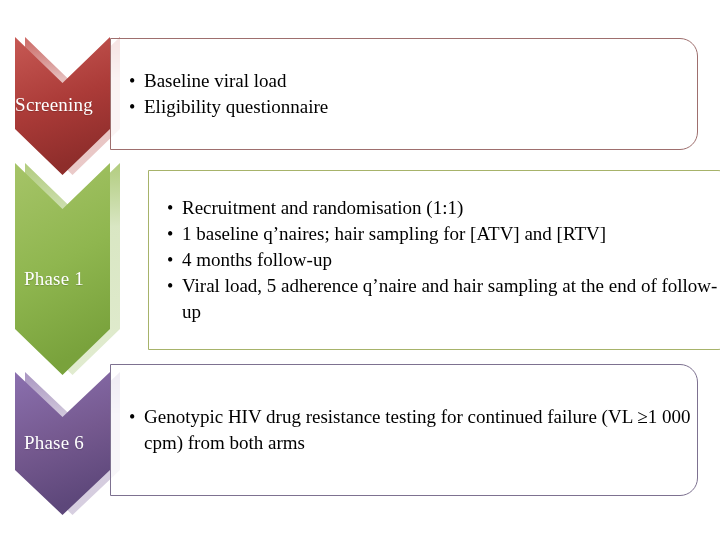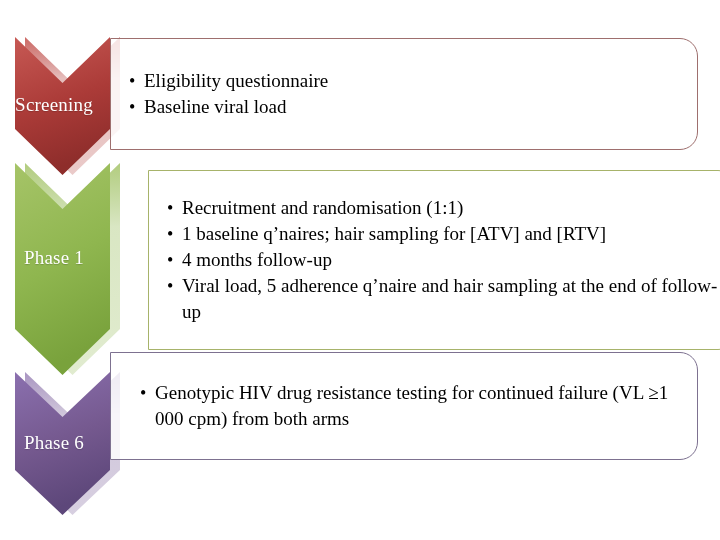--- a/index.html
+++ b/index.html
@@ -22,21 +22,21 @@
   }
   .card{
     position:absolute;left:110px;width:588px;
     border-radius:0 18px 18px 0;
     background:rgba(255,255,255,0.82);
     box-sizing:border-box;
     display:flex;align-items:center;
   }
   .card-1{top:38px;height:112px;border:1.4px solid #9e6f6e;}
   .card-2{top:170px;height:180px;border:1.4px solid #a7b36a;margin-left:38px;}
-  .card-3{top:352px;height:108px;border:1.4px solid #7d7190;padding-left:11px;}
+  .card-3{top:364px;height:132px;border:1.4px solid #7d7190;}
   .bullet-list{
     margin:0;padding:0 0 0 16px;
     list-style:none;
     width:100%;
   }
   .bullet-list li{
     position:relative;
     padding-left:17px;
     font-size:19px;line-height:26px;
     color:#000000;
@@ -65,42 +65,42 @@
         <stop offset="1" stop-color="#b5433f" stop-opacity="0.28"></stop>
       </linearGradient>
     </defs>
     <polygon points="0,0 47.5,46 95,0 95,92 47.5,138 0,92" transform="translate(10,0)" fill="url(#gradRe)"></polygon>
     <polygon points="0,0 47.5,46 95,0 95,92 47.5,138 0,92" fill="url(#gradR)"></polygon>
   </svg>
   <div class="stage-label" style="top:93px">Screening</div>
 
   <div class="card card-1">
     <ul class="bullet-list">
+      <li>Baseline viral load</li>
       <li>Eligibility questionnaire</li>
-      <li>Baseline viral load</li>
     </ul>
   </div>
 
   <svg class="chevron-svg" style="top:163px" width="106" height="213" aria-hidden="true">
     <defs>
       <linearGradient id="gradG" x1="0" y1="0" x2="0.25" y2="1">
         <stop offset="0" stop-color="#a6c468"></stop>
         <stop offset="0.55" stop-color="#8fb64f"></stop>
         <stop offset="1" stop-color="#79a23c"></stop>
       </linearGradient>
       <linearGradient id="gradGe" x1="0" y1="0" x2="0" y2="1">
         <stop offset="0" stop-color="#9fc05f" stop-opacity="0.8"></stop>
         <stop offset="0.3" stop-color="#93b954" stop-opacity="0.35"></stop>
         <stop offset="1" stop-color="#93b954" stop-opacity="0.28"></stop>
       </linearGradient>
     </defs>
     <polygon points="0,0 47.5,46 95,0 95,166 47.5,212 0,166" transform="translate(10,0)" fill="url(#gradGe)"></polygon>
     <polygon points="0,0 47.5,46 95,0 95,166 47.5,212 0,166" fill="url(#gradG)"></polygon>
   </svg>
-  <div class="stage-label" style="top:246px">Phase 1</div>
+  <div class="stage-label" style="top:267px">Phase 1</div>
 
   <div class="card card-2">
     <ul class="bullet-list">
       <li>Recruitment and randomisation (1:1)</li>
       <li>1 baseline q’naires; hair sampling for [ATV] and [RTV]</li>
       <li>4 months follow-up</li>
       <li>Viral load, 5 adherence q’naire and hair sampling at the end of follow-up</li>
     </ul>
   </div>
 

